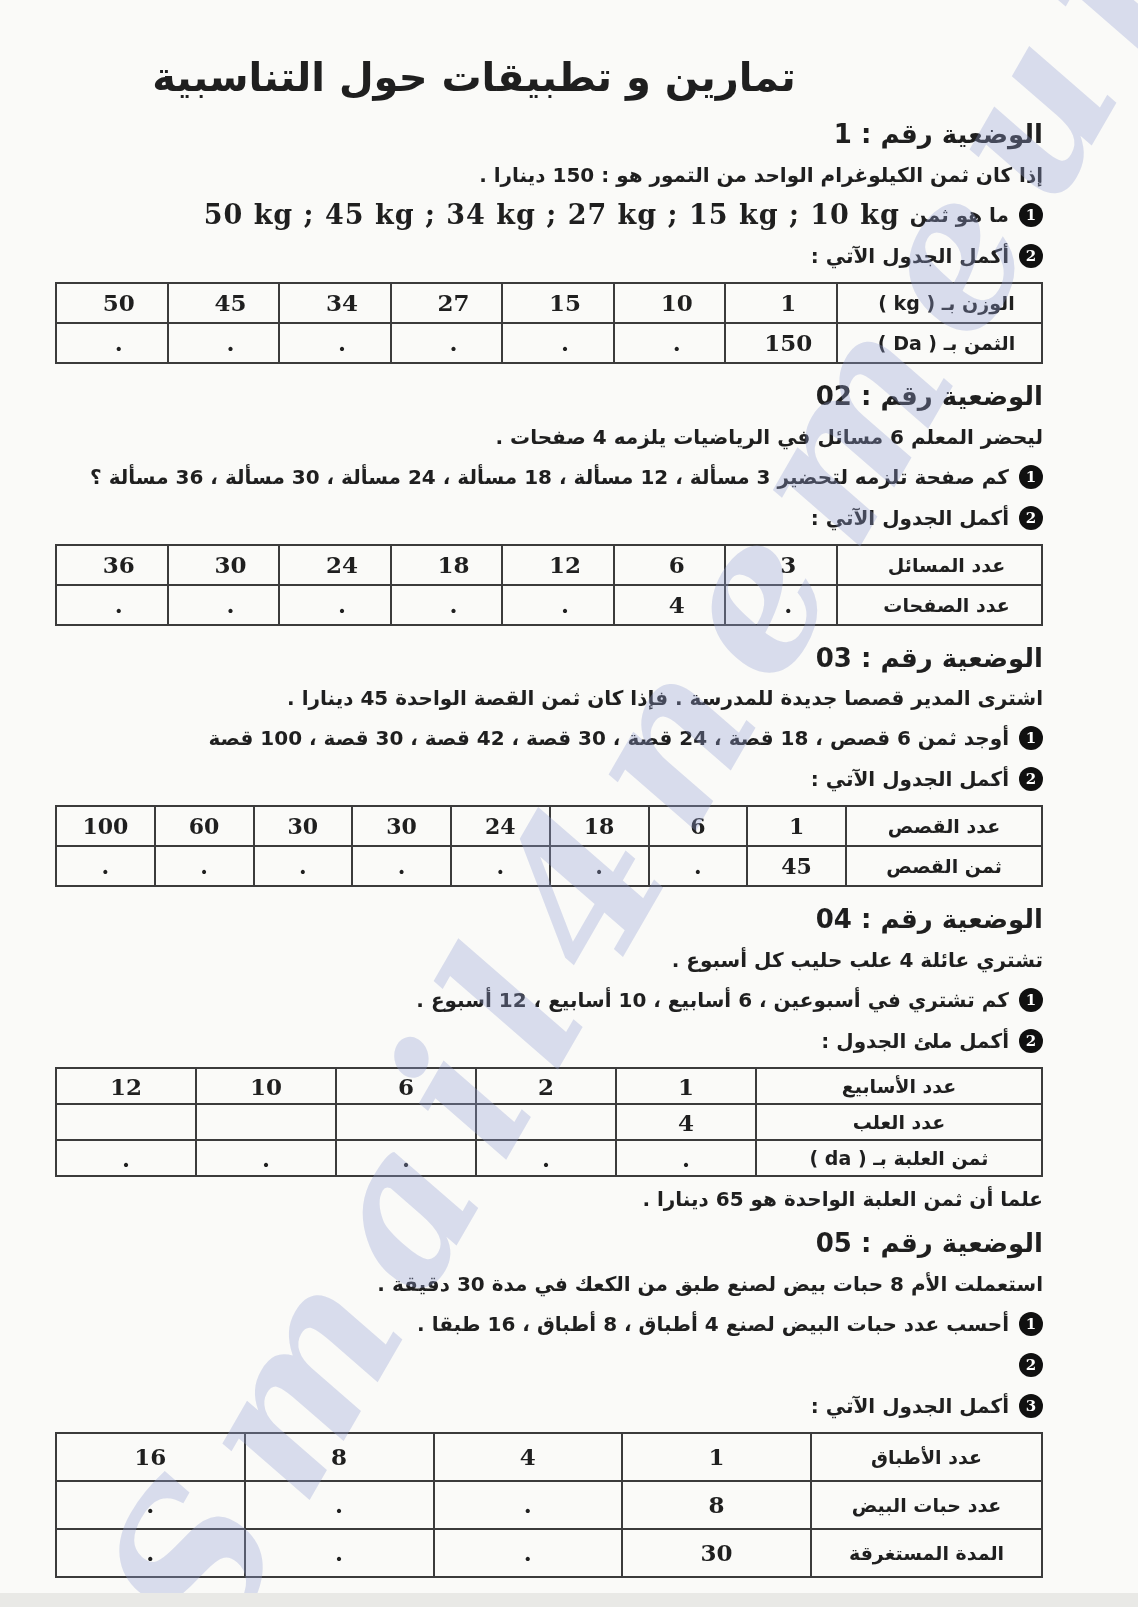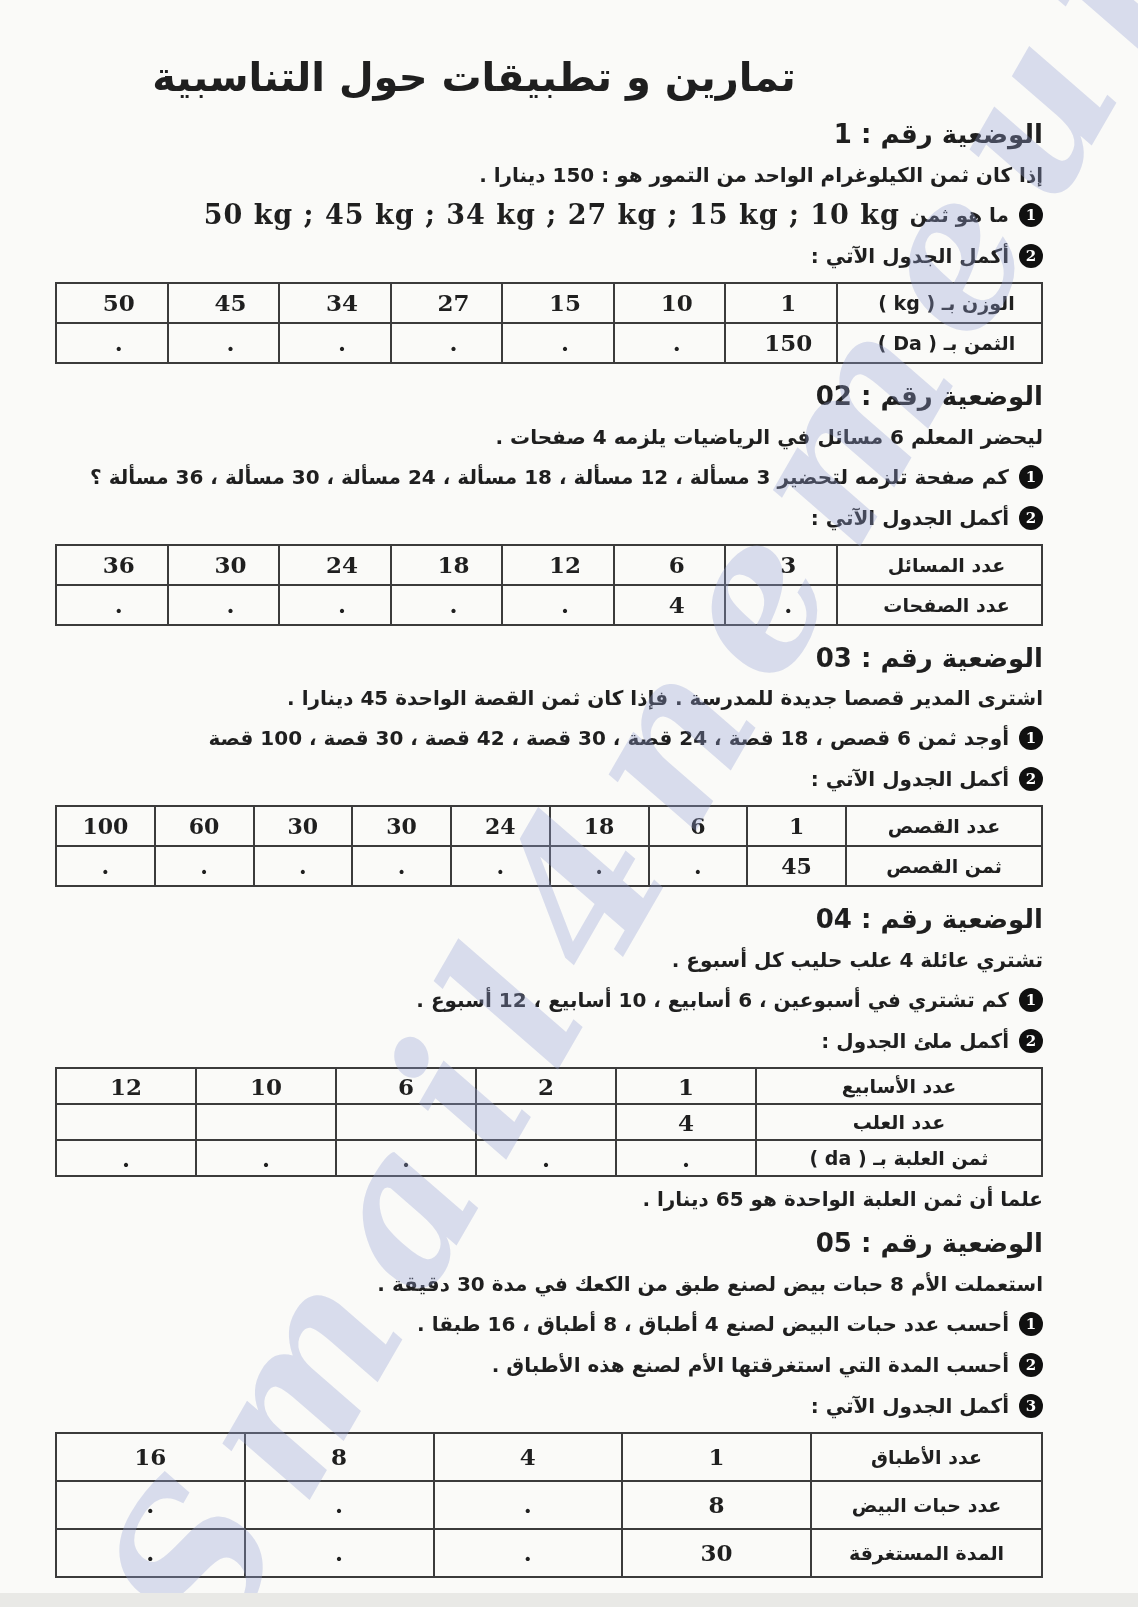--- a/index.html
+++ b/index.html
@@ -252,21 +252,20 @@
 
     <section>
       <h2 class="sec-h">الوضعية رقم : 05</h2>
       <p class="intro">استعملت الأم 8 حبات بيض لصنع طبق من الكعك في مدة 30 دقيقة .</p>
       <div class="qrow">
         <span class="badge">1</span>
         <span>أحسب عدد حبات البيض لصنع 4 أطباق ، 8 أطباق ، 16 طبقا .</span>
       </div>
       <div class="qrow">
         <span class="badge">2</span>
-        <span>أحسب المدة التي استغرقتها الأم لصنع هذه الأطباق .</span>
       </div>
       <div class="qrow">
         <span class="badge">3</span>
         <span>أكمل الجدول الآتي :</span>
       </div>
       <table class="tbl tbl-d">
         <tbody>
             <tr>
           <th>عدد الأطباق</th>
           <td>1</td>

